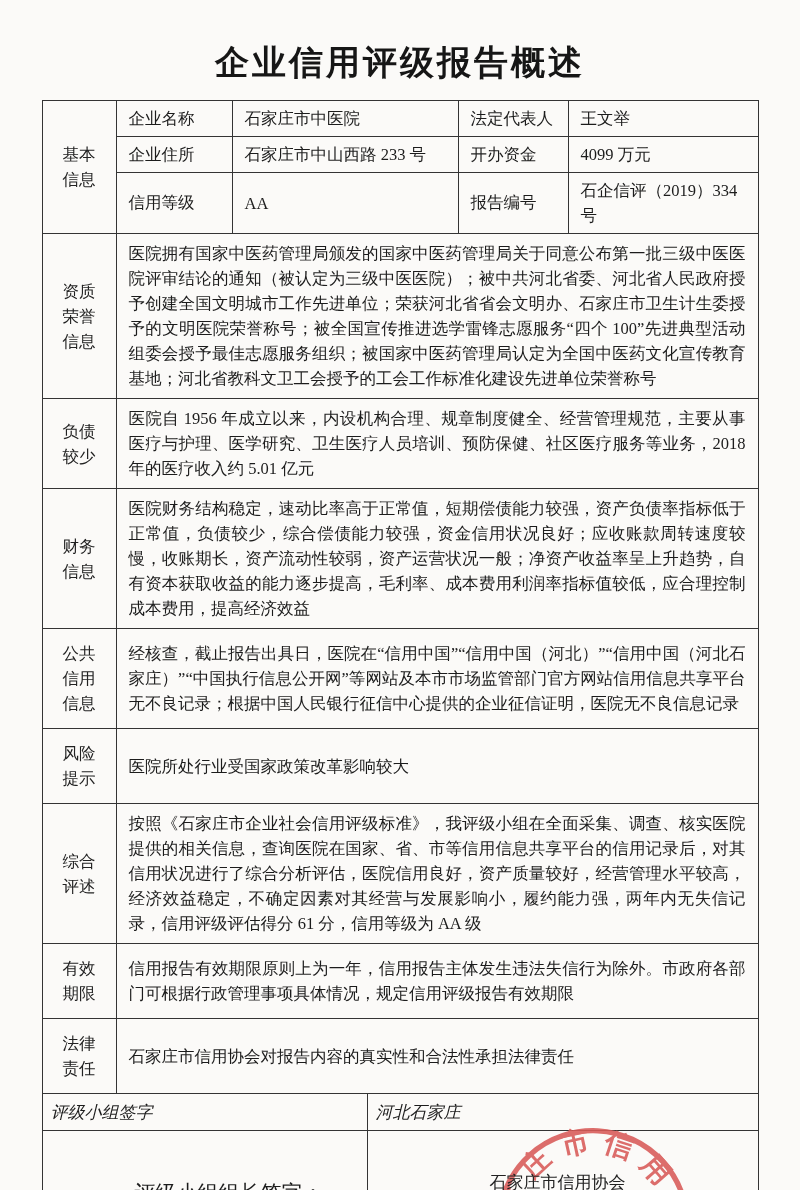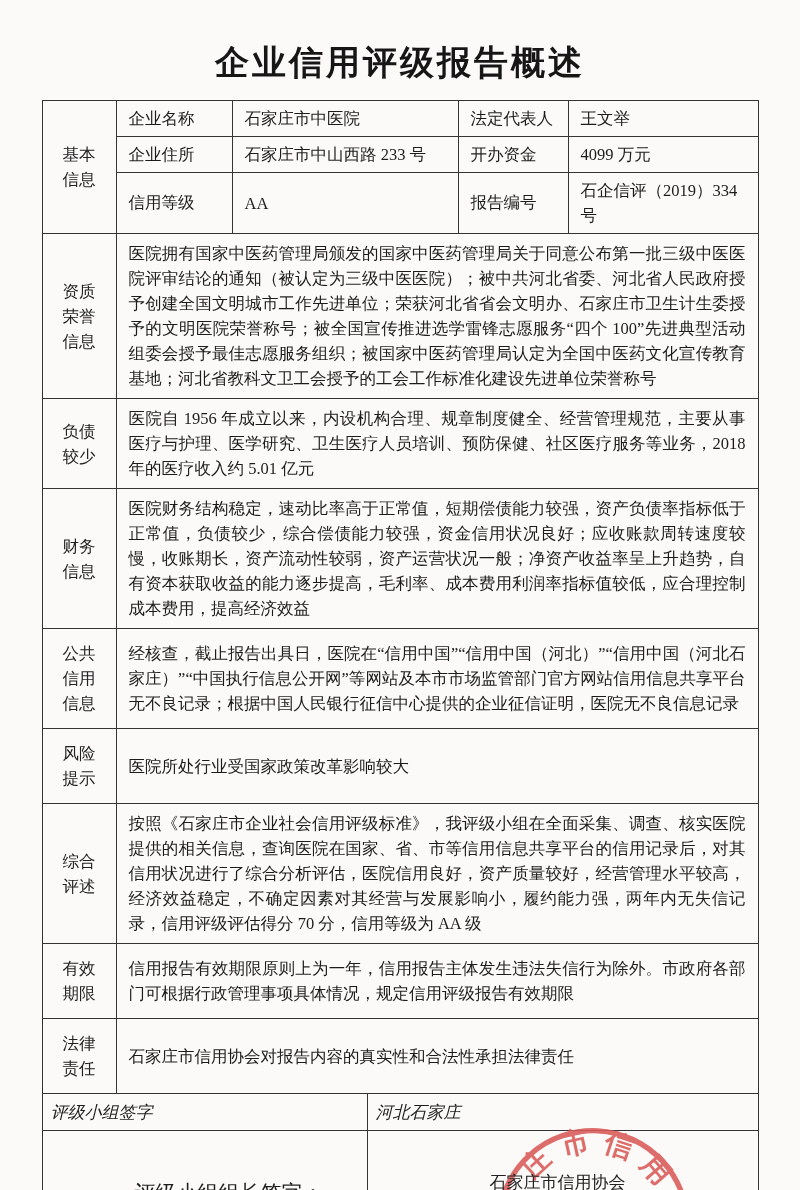--- a/index.html
+++ b/index.html
@@ -123,21 +123,21 @@
       <tr>
         <td class="sec-label">公共信用信息</td>
         <td class="txt" colspan="4">经核查，截止报告出具日，医院在“信用中国”“信用中国（河北）”“信用中国（河北石家庄）”“中国执行信息公开网”等网站及本市市场监管部门官方网站信用信息共享平台无不良记录；根据中国人民银行征信中心提供的企业征信证明，医院无不良信息记录</td>
       </tr>
       <tr>
         <td class="sec-label">风险提示</td>
         <td class="txt" colspan="4">医院所处行业受国家政策改革影响较大</td>
       </tr>
       <tr>
         <td class="sec-label">综合评述</td>
-        <td class="txt" colspan="4">按照《石家庄市企业社会信用评级标准》，我评级小组在全面采集、调查、核实医院提供的相关信息，查询医院在国家、省、市等信用信息共享平台的信用记录后，对其信用状况进行了综合分析评估，医院信用良好，资产质量较好，经营管理水平较高，经济效益稳定，不确定因素对其经营与发展影响小，履约能力强，两年内无失信记录，信用评级评估得分 70 分，信用等级为 AA 级</td>
+        <td class="txt" colspan="4">按照《石家庄市企业社会信用评级标准》，我评级小组在全面采集、调查、核实医院提供的相关信息，查询医院在国家、省、市等信用信息共享平台的信用记录后，对其信用状况进行了综合分析评估，医院信用良好，资产质量较好，经营管理水平较高，经济效益稳定，不确定因素对其经营与发展影响小，履约能力强，两年内无失信记录，信用评级评估得分 61 分，信用等级为 AA 级</td>
       </tr>
       <tr>
         <td class="sec-label">有效期限</td>
         <td class="txt" colspan="4">信用报告有效期限原则上为一年，信用报告主体发生违法失信行为除外。市政府各部门可根据行政管理事项具体情况，规定信用评级报告有效期限</td>
       </tr>
       <tr>
         <td class="sec-label">法律责任</td>
         <td class="txt" colspan="4">石家庄市信用协会对报告内容的真实性和合法性承担法律责任</td>
       </tr>
     </tbody>

